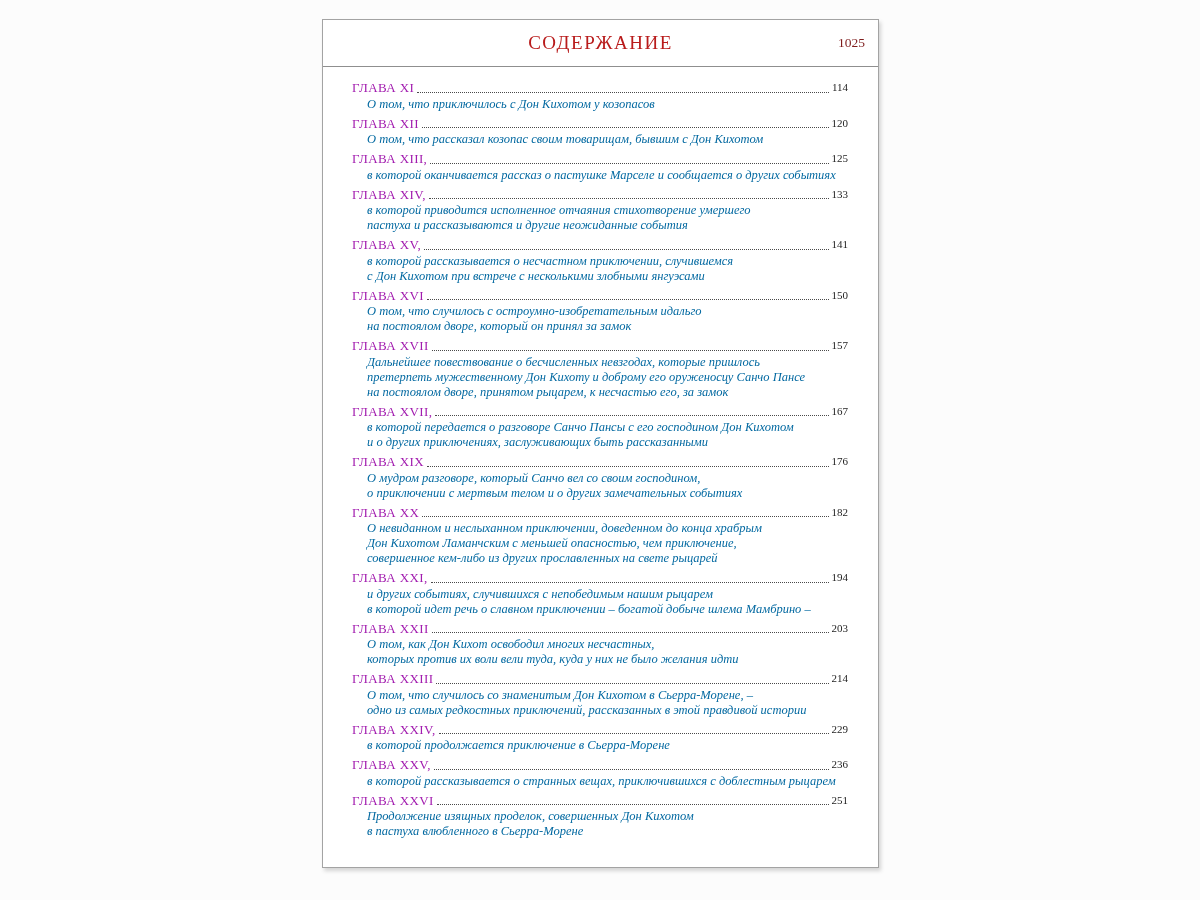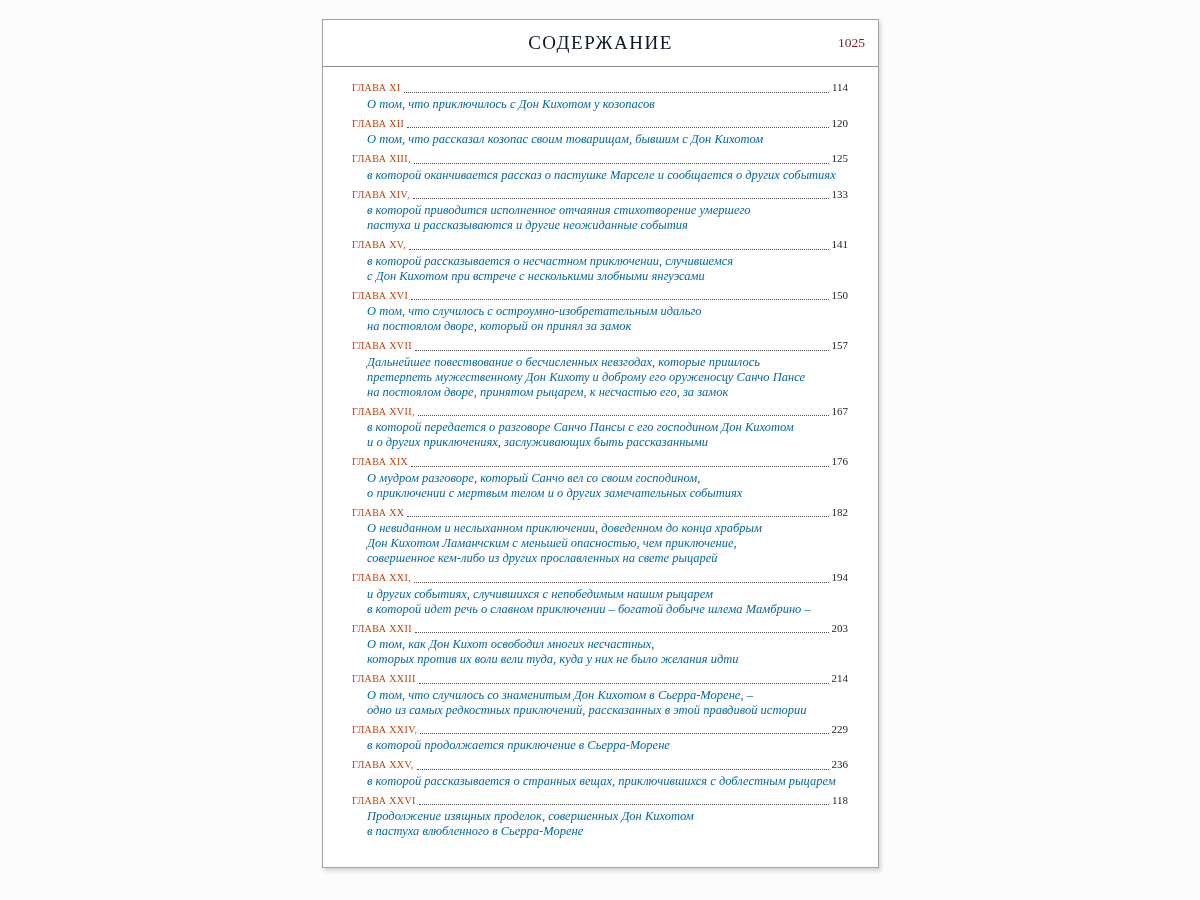--- a/index.html
+++ b/index.html
@@ -28,21 +28,21 @@
     height: 47px;
     border-bottom: 1px solid #8f8f8f;
     display: flex;
     align-items: center;
     justify-content: center;
   }
 
   .header-title {
     font-size: 19px;
     letter-spacing: 1.5px;
-    color: #0f172a;
+    color: #b91c1c;
   }
 
   .header-page-number {
     position: absolute;
     right: 13px;
     top: 50%;
     transform: translateY(-50%);
     font-size: 13.5px;
     color: #7f1d1d;
   }
@@ -54,23 +54,23 @@
   .entry { margin-bottom: 3px; }
 
   .entry-row {
     display: flex;
     align-items: flex-end;
     line-height: 17.5px;
     white-space: nowrap;
   }
 
   .entry-title {
-    font-size: 10px;
+    font-size: 13px;
     letter-spacing: 0.4px;
-    color: #c2410c;
+    color: #a21caf;
     flex: 0 0 auto;
   }
 
   .leader {
     flex: 1 1 auto;
     min-width: 12px;
     border-bottom: 1.5px dotted #4a4a4a;
     margin: 0 3px;
     position: relative;
     top: -4px;
@@ -274,21 +274,21 @@
     </div>
     <div class="entry-desc">
           <div class="desc-line">в которой рассказывается о странных вещах, приключившихся с доблестным рыцарем</div>
         </div>
   </div>
 
   <div class="entry">
     <div class="entry-row">
       <span class="entry-title">ГЛАВА XXVI</span>
       <span class="leader"></span>
-      <span class="entry-page">118</span>
+      <span class="entry-page">251</span>
     </div>
     <div class="entry-desc">
           <div class="desc-line">Продолжение изящных проделок, совершенных Дон Кихотом</div>
           <div class="desc-line">в пастуха влюбленного в Сьерра-Морене</div>
         </div>
   </div>
 </div>
 </div>
 
 </body></html>

